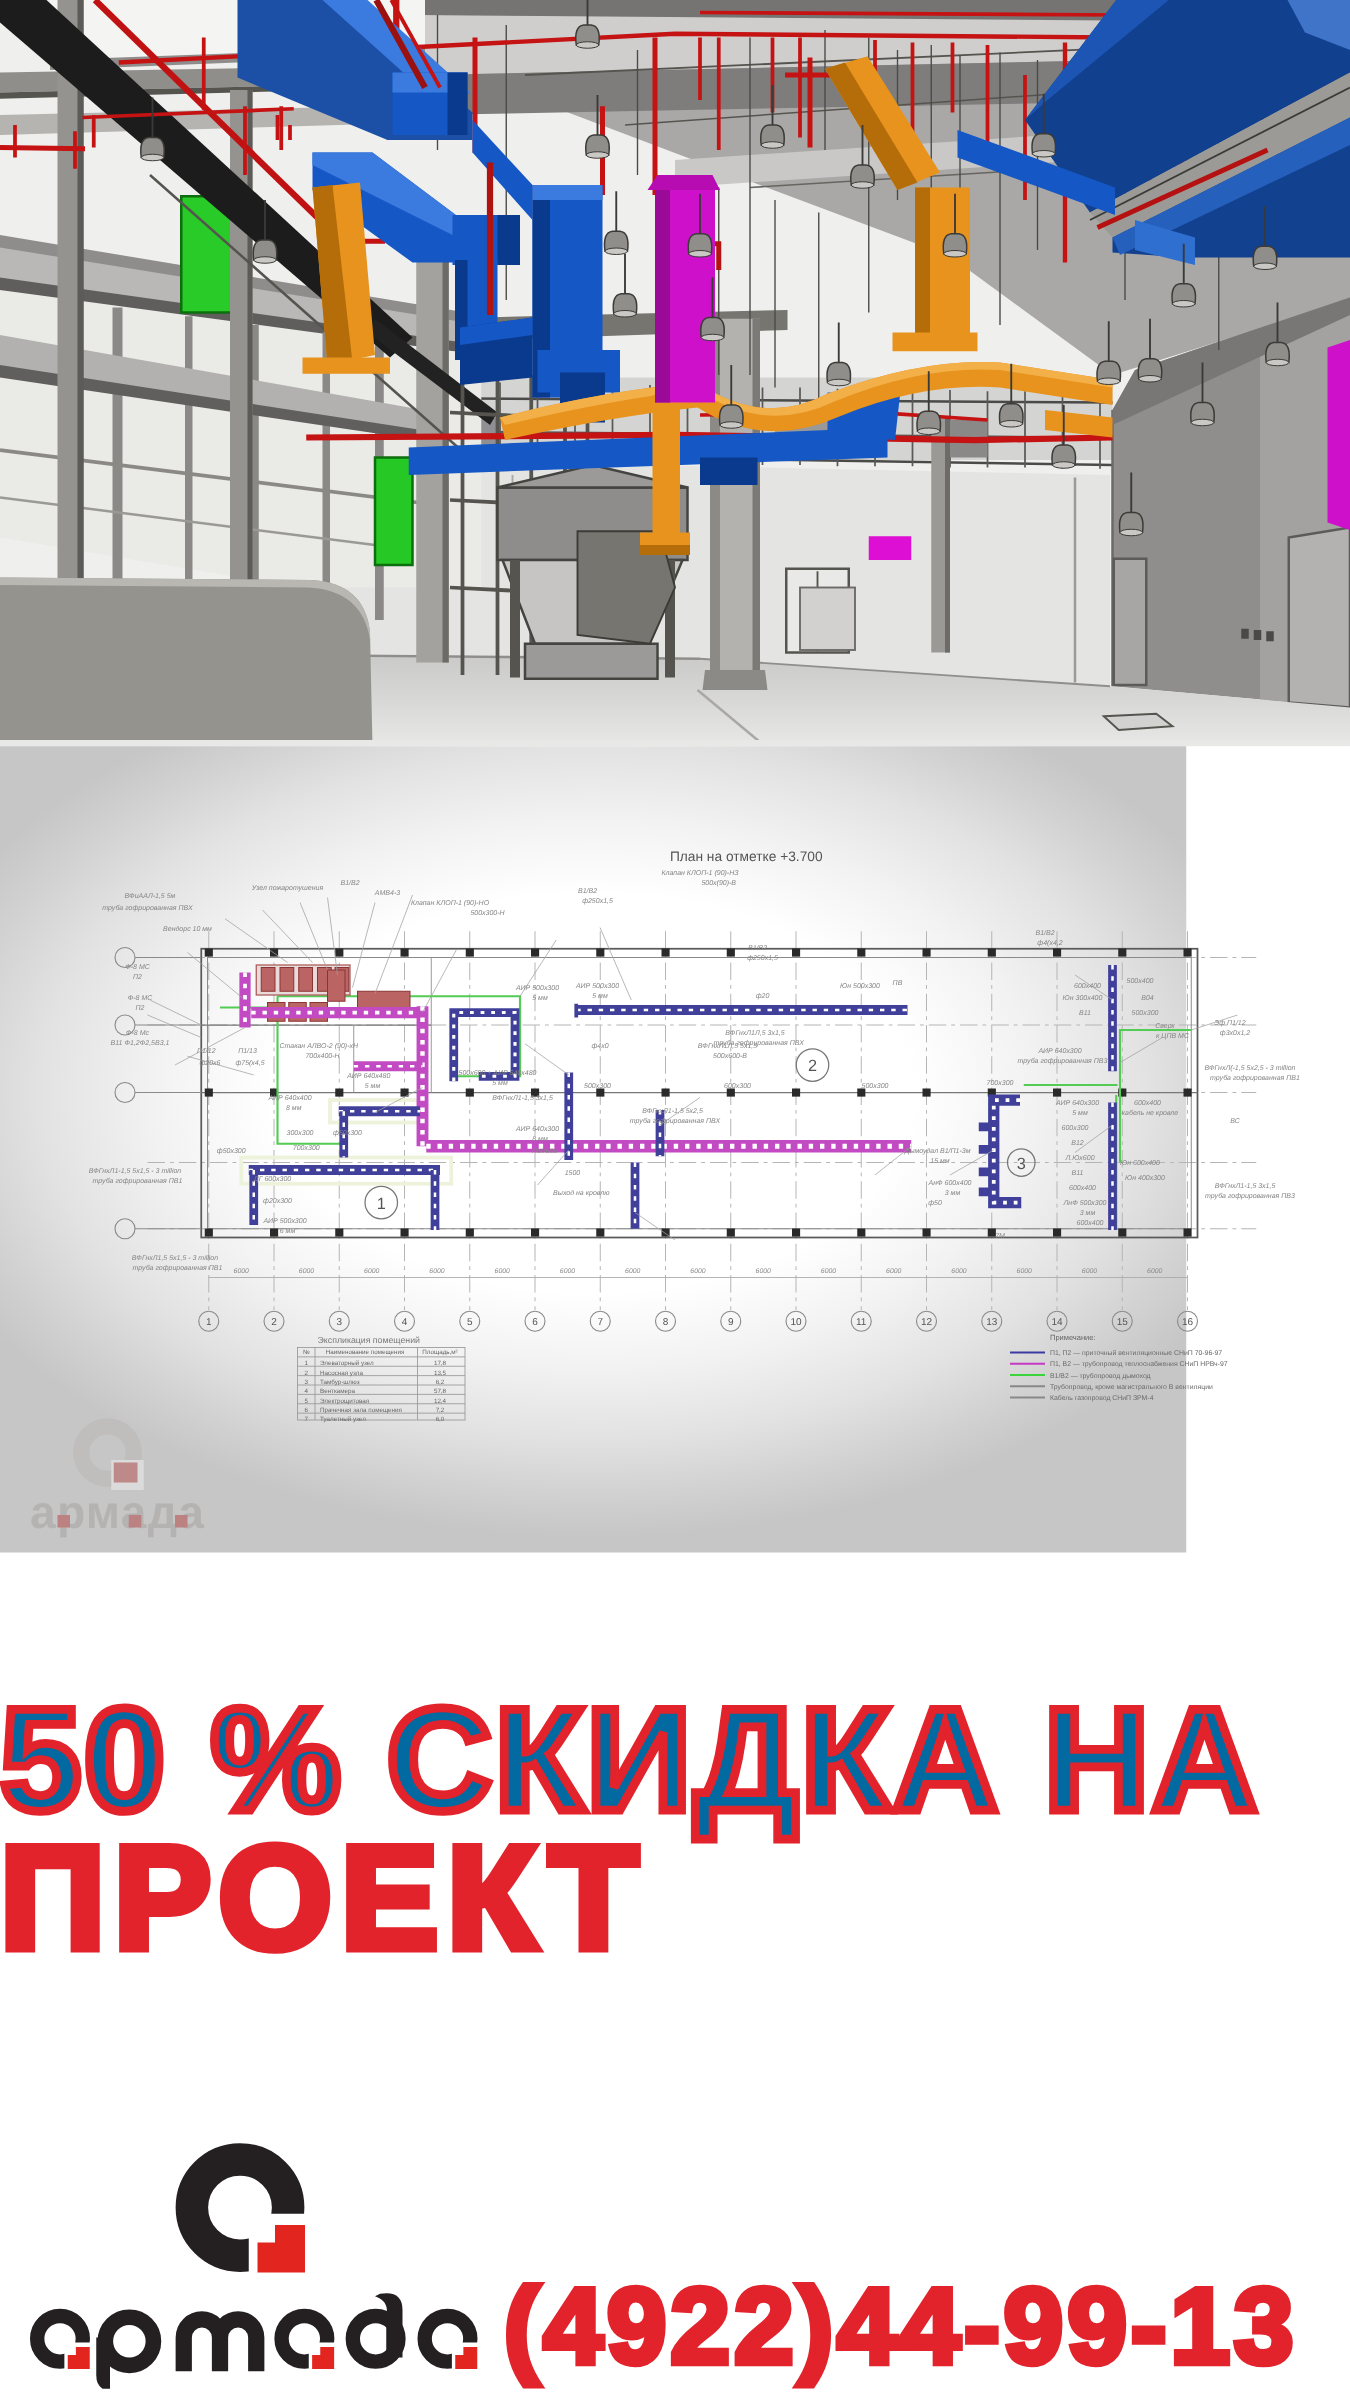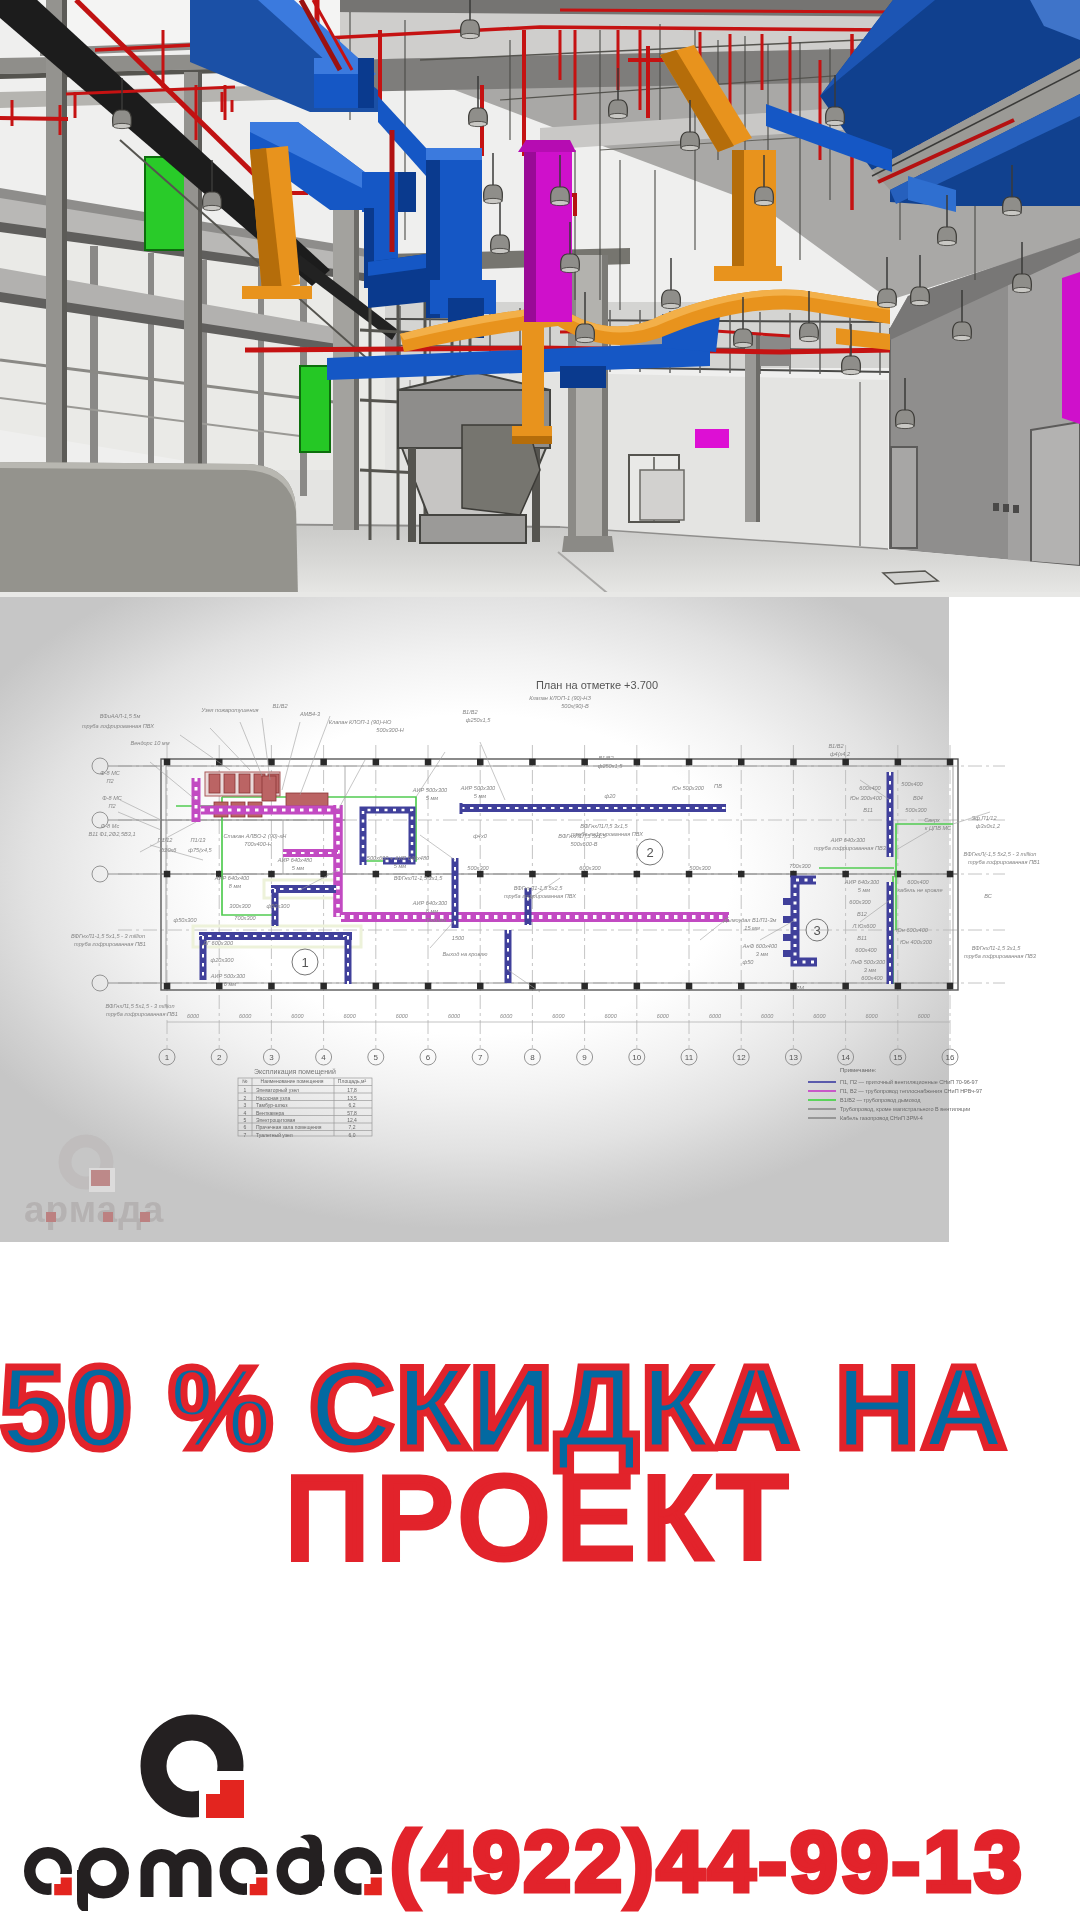--- a/index.html
+++ b/index.html
@@ -868,21 +868,21 @@
 <text x="24" y="625" font-family="Liberation Sans, sans-serif" font-weight="bold" font-size="37" letter-spacing="1" fill="#b3afaf">армада</text>
 <rect x="46" y="615" width="10" height="10" fill="#bb7575"></rect>
 <rect x="103" y="615" width="10" height="10" fill="#bb7575"></rect>
 <rect x="140" y="615" width="10" height="10" fill="#bb7575"></rect>
 </g>
 </svg>
 </div>
 
 <div style="position:absolute;left:0;top:1352px;width:1080px;text-align:left;font-family:'Liberation Sans',sans-serif;font-weight:bold;font-size:117px;line-height:112px;color:#0369a1;-webkit-text-stroke:7px #e2232b;letter-spacing:2px;white-space:nowrap">50 % СКИДКА НА</div>
 
-<div style="position:absolute;left:0;top:1462px;width:1080px;text-align:center;font-family:'Liberation Sans',sans-serif;font-weight:normal;font-size:117px;line-height:112px;color:#e2232b;-webkit-text-stroke:7px #e2232b;letter-spacing:7px;white-space:nowrap">ПРОЕКТ</div>
+<div style="position:absolute;left:0;top:1462px;width:1080px;text-align:left;font-family:'Liberation Sans',sans-serif;font-weight:bold;font-size:117px;line-height:112px;color:#e2232b;-webkit-text-stroke:7px #e2232b;letter-spacing:7px;white-space:nowrap">ПРОЕКТ</div>
 
 <svg width="420" height="220" viewBox="0 0 420 220" style="position:absolute;left:0;top:1700px">
 <circle cx="192" cy="66" r="38.5" fill="none" stroke="#242021" stroke-width="26"></circle>
 
 <rect x="199" y="71" width="52" height="56" fill="#ffffff"></rect>
 
 <path d="M220,80 L244,80 L244,118 L206,118 L206,94 L220,94 Z" fill="#e3251f"></path>
 
 <circle cx="48" cy="171" r="18.25" fill="none" stroke="#242021" stroke-width="11.5"></circle>
 <rect x="51.5" y="174" width="24" height="26" fill="#ffffff"></rect>
@@ -898,13 +898,13 @@
 <path d="M256.2,177.5 L267.3,177.5 L267.3,195.2 L249.7,195.2 L249.7,184 L256.2,184 Z" fill="#e3251f"></path>
 
 <circle cx="300.5" cy="171" r="18.25" fill="none" stroke="#242021" stroke-width="11.5"></circle>
 <path d="M322,186 L322,148 Q322,132 304,135 L300,137 Q312,141 309,154 L309,186 Z" fill="#242021"></path>
 
 <circle cx="358" cy="171" r="18.25" fill="none" stroke="#242021" stroke-width="11.5"></circle>
 <rect x="361.5" y="174" width="24" height="26" fill="#ffffff"></rect>
 <path d="M370.7,177.5 L381.8,177.5 L381.8,195.2 L364.2,195.2 L364.2,184 L370.7,184 Z" fill="#e3251f"></path>
 </svg>
 
-<div style="position:absolute;left:390px;top:1818px;width:660px;font-family:'Liberation Sans',sans-serif;font-weight:bold;font-size:86px;line-height:86px;color:#e2232b;-webkit-text-stroke:5px #e2232b;letter-spacing:3px;white-space:nowrap">(4922)44-99-13</div>
+<div style="position:absolute;left:403px;top:1818px;width:660px;font-family:'Liberation Sans',sans-serif;font-weight:bold;font-size:86px;line-height:86px;color:#e2232b;-webkit-text-stroke:5px #e2232b;letter-spacing:3px;white-space:nowrap">(4922)44-99-13</div>
 
 </body></html>

